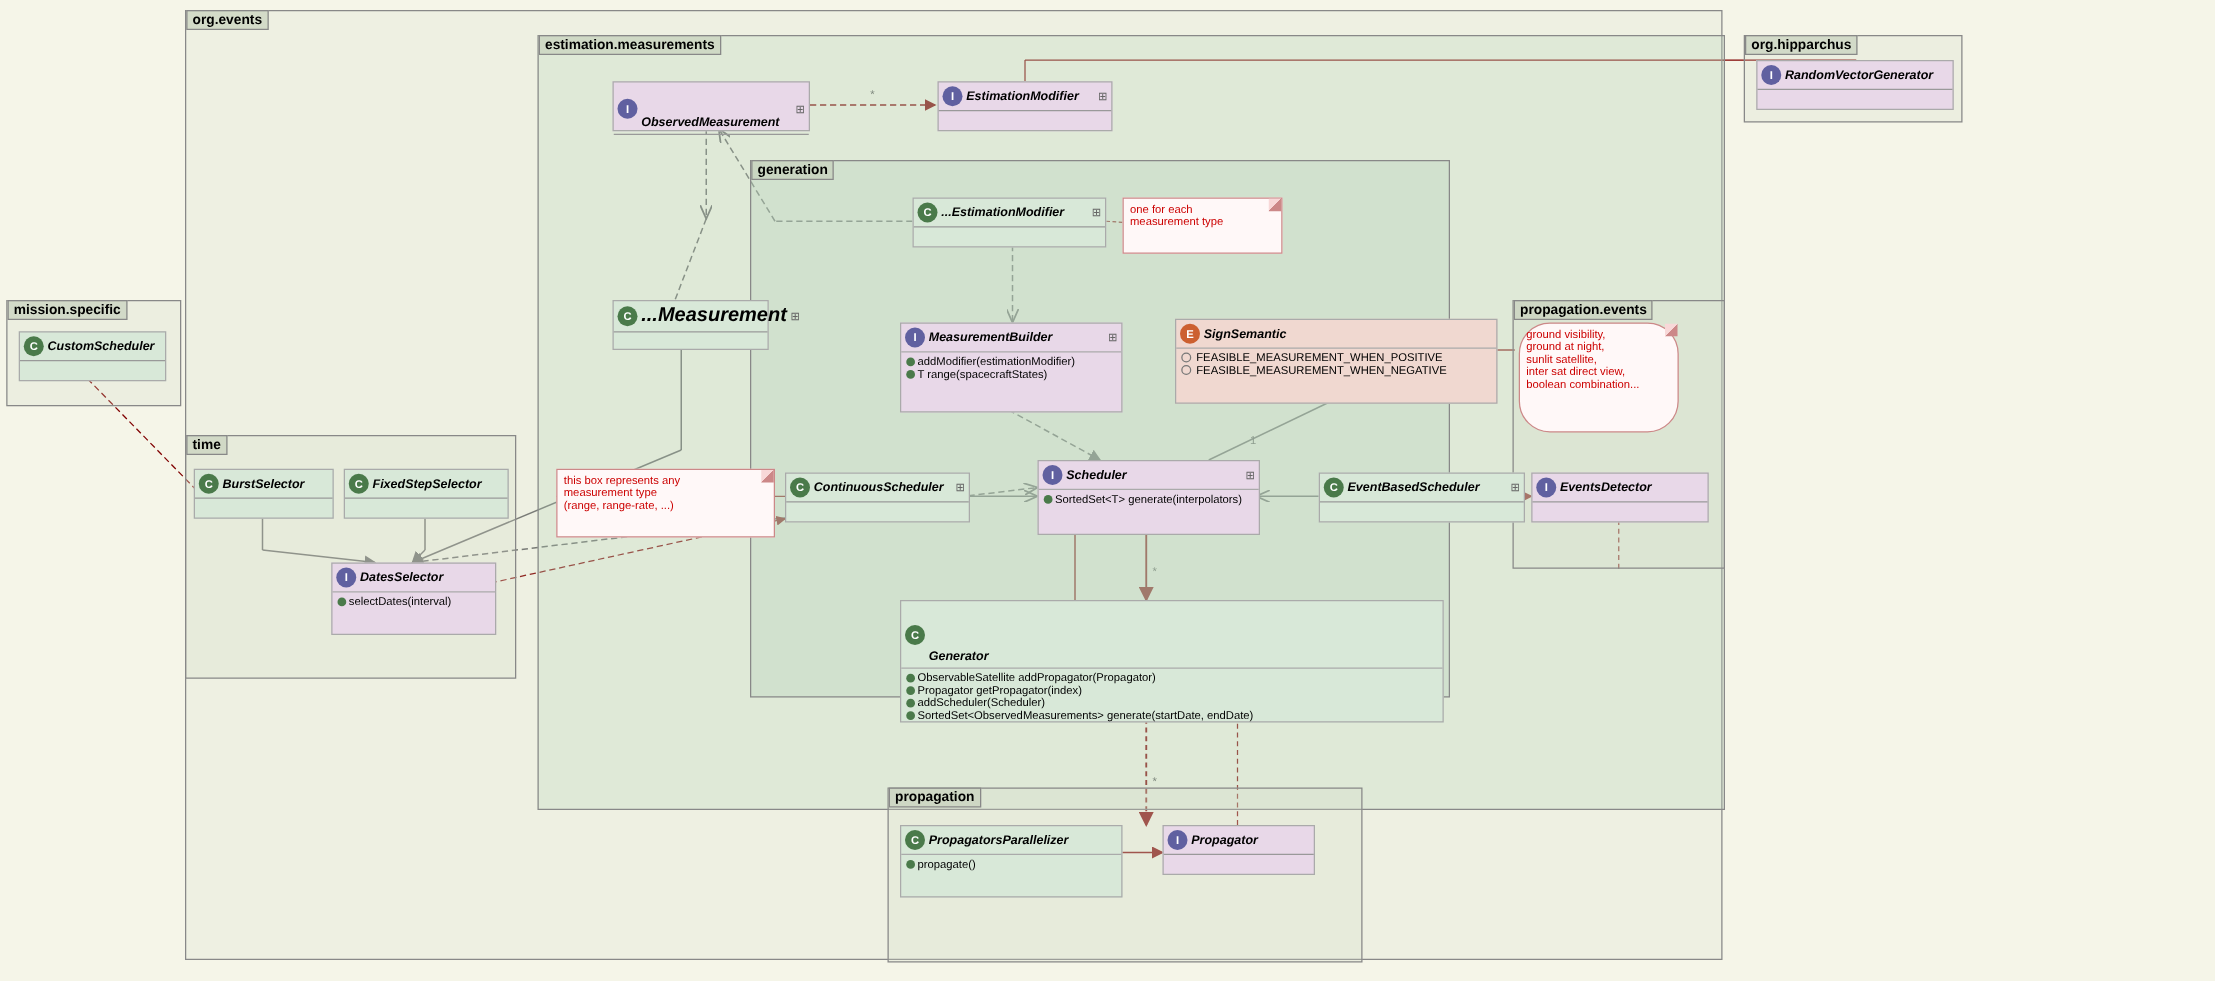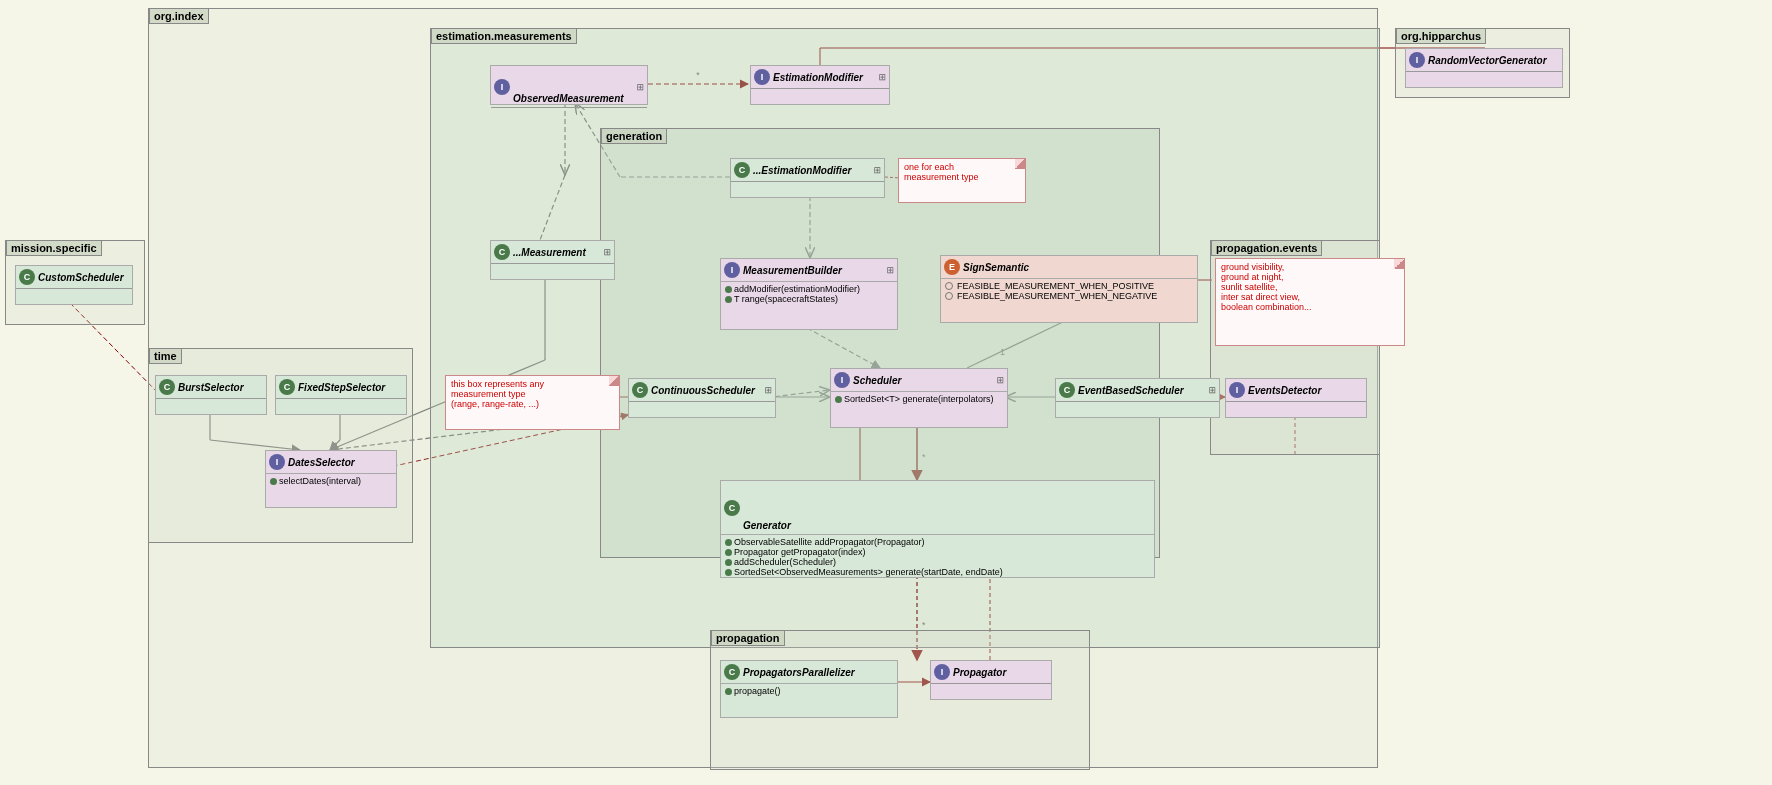--- a/index.html
+++ b/index.html
@@ -259,21 +259,21 @@
     <line x1="990" y1="575" x2="990" y2="480" stroke="#800000" stroke-width="1"></line>
 
     
     <line x1="1295" y1="416" x2="1295" y2="458" stroke="#800000" stroke-width="1" stroke-dasharray="4,3"></line>
 
     
     <line x1="330" y1="480" x2="628" y2="415" stroke="#800000" stroke-width="1" stroke-dasharray="5,3" marker-end="url(#filled-arrow)"></line>
   </svg>
 
   <div class="package-box" style="left:148px;top:8px;width:1230px;height:760px; border:1.5px solid #888; background:rgba(210,220,200,0.18);">
-    <span class="package-label">org.index</span>
+    <span class="package-label">org.events</span>
   </div>
 
   <div class="package-box" style="left:430px;top:28px;width:950px;height:620px; background:rgba(180,210,185,0.25);">
     <span class="package-label">estimation.measurements</span>
   </div>
 
   <div class="package-box" style="left:600px;top:128px;width:560px;height:430px; background:rgba(180,210,185,0.3);">
     <span class="package-label" style="font-weight:bold;">generation</span>
   </div>
 
@@ -317,21 +317,21 @@
     <div class="class-header" style="display:flex;align-items:center;gap:3px;padding:3px;">
       <span class="badge badge-C">C</span>
       <span class="class-name" style="font-size:10px;">...EstimationModifier</span>
       <span style="font-size:9px;color:#666;margin-left:auto;">⊞</span>
     </div>
   </div>
 
   <div class="class-box concrete-box" style="left:490px;top:240px;width:125px;height:40px; background:#d8e8d8; border:1px solid #aaa;">
     <div class="class-header" style="display:flex;align-items:center;gap:3px;padding:3px;">
       <span class="badge badge-C">C</span>
-      <span class="class-name" style="font-size:10px;">...Measurement</span>
+      <span class="class-name" style="font-size:16px;">...Measurement</span>
       <span style="font-size:9px;color:#666;margin-left:auto;">⊞</span>
     </div>
   </div>
 
   <div class="class-box interface-box" style="left:720px;top:258px;width:178px;height:72px; background:#e8d8e8; border:1px solid #aaa;">
     <div class="class-header" style="display:flex;align-items:center;gap:3px;padding:3px;border-bottom:1px solid #aaa;">
       <span class="badge badge-I">I</span>
       <span class="class-name" style="font-size:10px;">MeasurementBuilder</span>
       <span style="font-size:9px;color:#666;margin-left:auto;">⊞</span>
     </div>
@@ -488,17 +488,17 @@
   </div>
 
   <div class="note-box" style="left:898px;top:158px;width:128px;height:45px;">
     <span>one for each<br>measurement type</span>
   </div>
 
   <div class="note-box" style="left:445px;top:375px;width:175px;height:55px;">
     <span>this box represents any<br>measurement type<br>(range, range-rate, ...)</span>
   </div>
 
-  <div class="note-box" style="left:1215px;top:258px;width:190px;height:88px;">
+  <div class="note-box" style="left:1215px;top:258px;width:128px;height:88px;border-radius:25px;">
     <span>ground visibility,<br>ground at night,<br>sunlit satellite,<br>inter sat direct view,<br>boolean combination...</span>
   </div>
 
 </div>
 
 </body></html>

